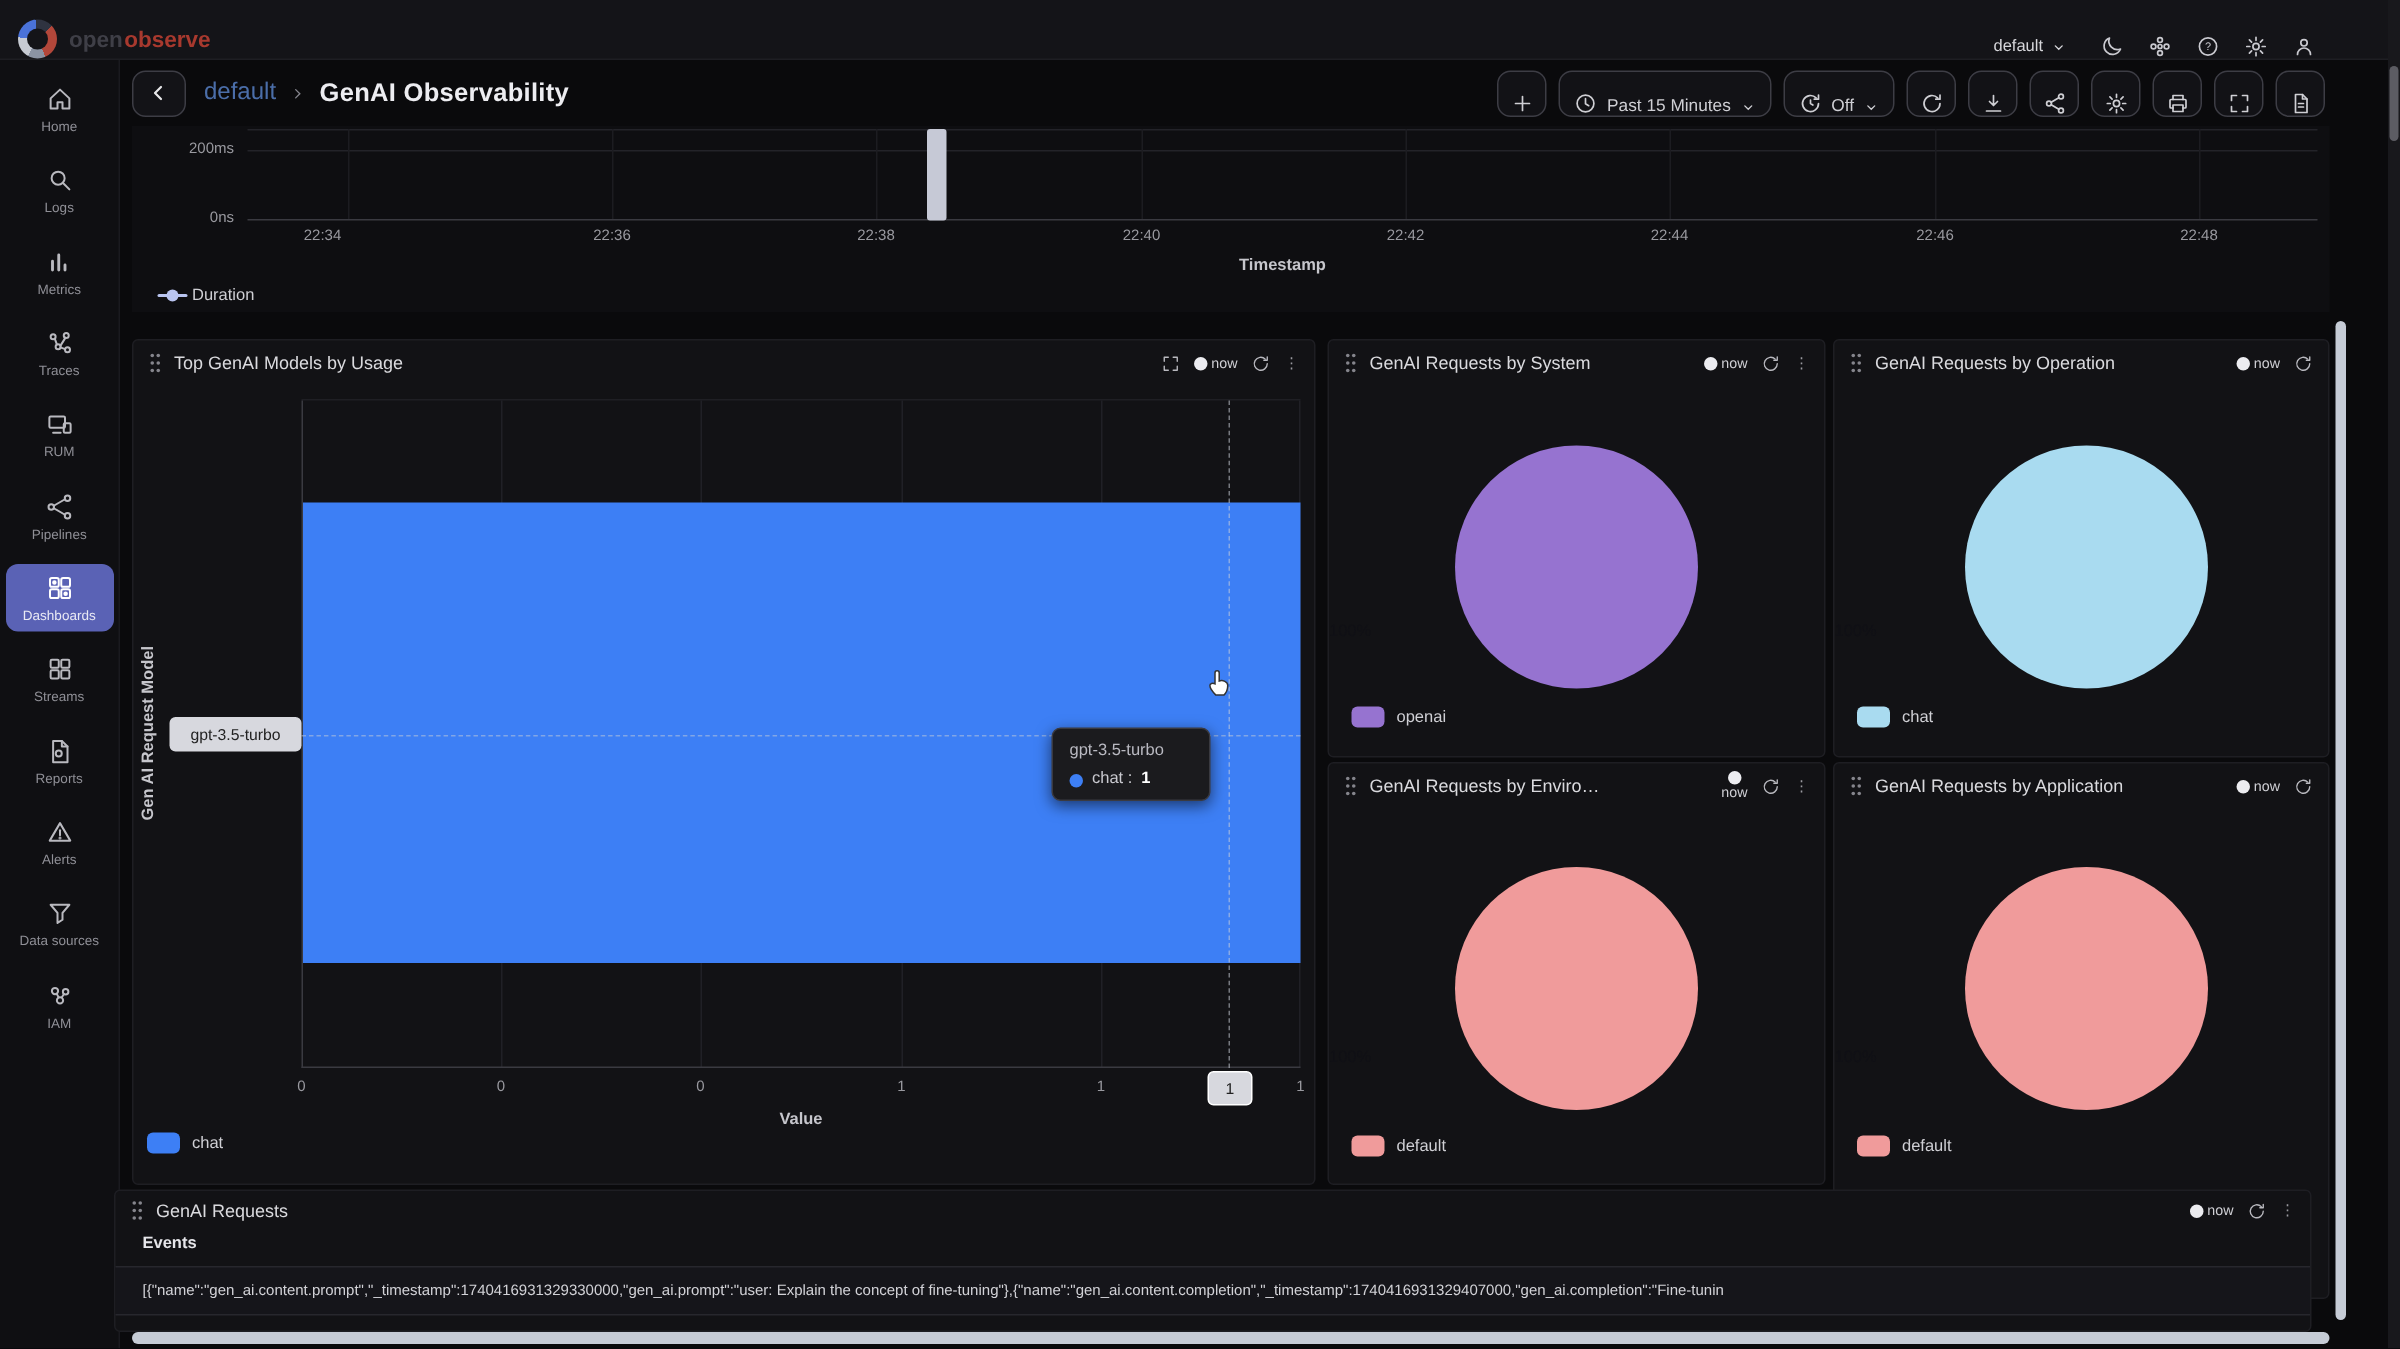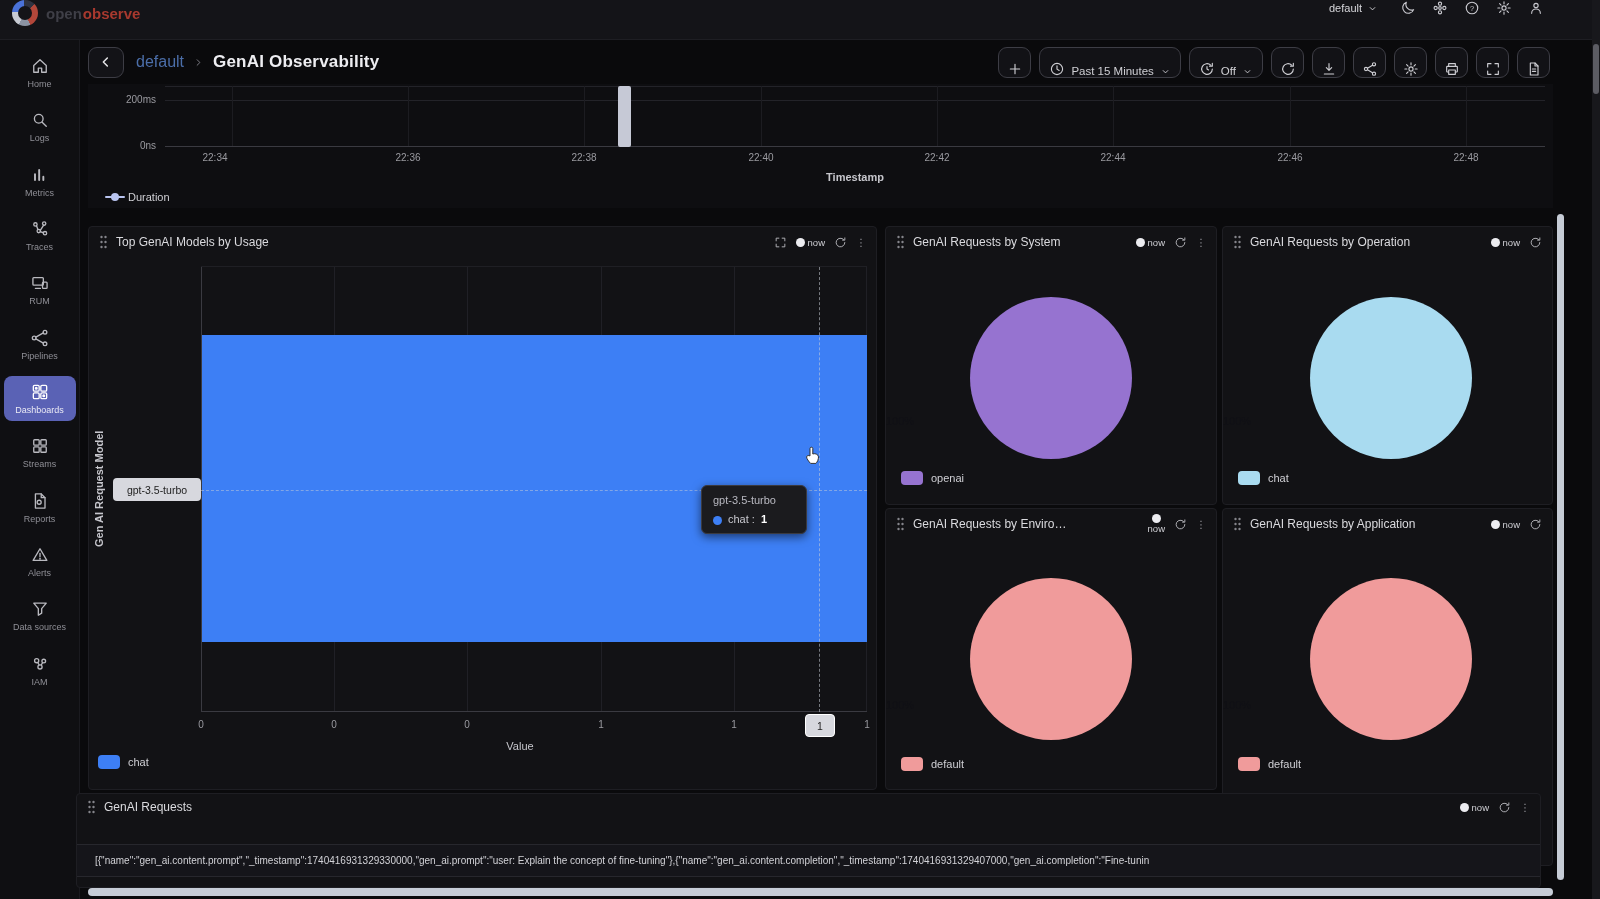--- a/index.html
+++ b/index.html
@@ -5,21 +5,21 @@
   html,body{margin:0;padding:0;background:#0a0a0c;}
   .app{position:relative;width:1600px;height:899px;background:#0a0a0c;overflow:hidden;
        font-family:"Liberation Sans",sans-serif;color:#e8e8ea;}
   svg{display:block}
   .ic{width:16px;height:16px;stroke:currentColor;fill:none;stroke-width:1.7;stroke-linecap:round;stroke-linejoin:round}
   .ic-sm{width:11px;height:11px;stroke:currentColor;fill:none;stroke-width:2;stroke-linecap:round}
   button{cursor:pointer}
 
   
   .topbar{position:absolute;left:0;top:0;width:100%;height:40px;background:#141418;
-          border-bottom:1px solid #1e1e23;display:flex;align-items:flex-start;padding:0 56px 0 12px;box-sizing:border-box}
+          border-bottom:1px solid #1e1e23;display:flex;align-items:flex-end;padding:0 56px 0 12px;box-sizing:border-box}
   .logo{display:flex;align-items:center;gap:8px}
   .logo-ring{position:relative;width:26px;height:26px;border-radius:50%;
              background:conic-gradient(from 210deg,#c7cbd3 0 18%,#4a72d8 18% 40%,#2f3340 40% 55%,#b3473a 55% 85%,#8b93a3 85% 100%)}
   .logo-ring::after{content:"";position:absolute;inset:6px;border-radius:50%;background:#141418}
   .logo-open{color:#3f3f47;font-weight:700;font-size:15px}
   .logo-observe{color:#a8392e;font-weight:700;font-size:15px;margin-left:-7px}
   .topbar-right{margin-left:auto;display:flex;align-items:center;gap:16px;color:#c9c9cf}
   .org-select{display:flex;align-items:center;gap:5px;font-size:11px;color:#d6d6da;background:none;border:none;font-family:inherit}
   .top-icon{background:none;border:none;color:#c9c9cf;padding:0}
 
@@ -74,21 +74,21 @@
   .bp-axis-y{position:absolute;left:0;top:0;width:1px;height:445px;background:#3a3a41}
   .bp-axis-x{position:absolute;left:0;bottom:0;width:666px;height:1px;background:#3a3a41}
   .bp-bar{position:absolute;left:1px;top:68px;width:665px;height:307px}
   .ch-v{position:absolute;top:0;height:445px;width:0;border-left:1px dashed rgba(200,205,215,.55)}
   .ch-h{position:absolute;left:0;width:666px;height:0;border-top:1px dashed rgba(200,205,215,.5)}
   .ytick{position:absolute;left:24px;top:251px;width:88px;height:23px;background:#d7d8de;border-radius:4px;
          color:#222;font-size:10.5px;display:flex;align-items:center;justify-content:center;z-index:3}
   .bp-xt{position:absolute;top:492px;transform:translateX(-50%);font-size:10px;color:#9a9aa0}
   .xpointer{position:absolute;left:716px;top:487px;width:28px;height:21px;background:#d7d8de;border:1px solid #fff;
             border-radius:4px;color:#222;font-size:10.5px;display:flex;align-items:center;justify-content:center;z-index:3}
-  .bp-xtitle{position:absolute;left:431px;top:513px;transform:translateX(-50%);font-size:11px;font-weight:400;color:#c6c6cc}
+  .bp-xtitle{position:absolute;left:445px;top:513px;transform:translateX(-50%);font-size:11px;font-weight:700;color:#c6c6cc}
   .bp-ytitle{position:absolute;left:2px;top:39px;width:16px;height:445px;display:flex;align-items:center;justify-content:center;
              writing-mode:vertical-rl;transform:rotate(180deg);font-size:11px;font-weight:700;color:#c6c6cc}
   .pl-legend{position:absolute;left:9px;top:528px;display:flex;align-items:center;gap:8px;font-size:11px;color:#cfcfd4}
   .sw{width:22px;height:14px;border-radius:4px}
   .tooltip{position:absolute;left:612px;top:258px;min-width:82px;padding:8px 11px;background:#1b1b1e;border:1px solid #3a3a40;
            border-radius:6px;box-shadow:0 3px 10px rgba(0,0,0,.55);z-index:6}
   .tt-title{font-size:11px;color:#b9b9c1;margin-bottom:7px}
   .tt-row{display:flex;align-items:flex-end;gap:6px;font-size:11px;color:#c9c9cf}
   .tt-dot{width:9px;height:9px;border-radius:50%}
   .tt-val{color:#fff;font-weight:700}
@@ -591,20 +591,21 @@
           <span class="live-dot"></span>
           <span>now</span>
         </span>
         <svg class="ic" style="width:13px;height:13px" viewBox="0 0 24 24">
             <path d="M20 12a8 8 0 1 1-2.4-5.7"></path>
             <path d="M20 3.5v4.2h-4.2"></path>
           </svg>
         <span class="menu-dots">⋮</span>
       </div>
     </div>
+    <div class="events-h">Events</div>
     <div class="req-row">
       <span>[{"name":"gen_ai.content.prompt","_timestamp":1740416931329330000,"gen_ai.prompt":"user: Explain the concept of fine-tuning"},{"name":"gen_ai.content.completion","_timestamp":1740416931329407000,"gen_ai.completion":"Fine-tunin</span>
     </div>
   </section>
 
   <div class="vscroll"></div>
   <div class="hscroll"></div>
   <div class="pg-track"></div>
   <div class="pg-thumb"></div>
 

